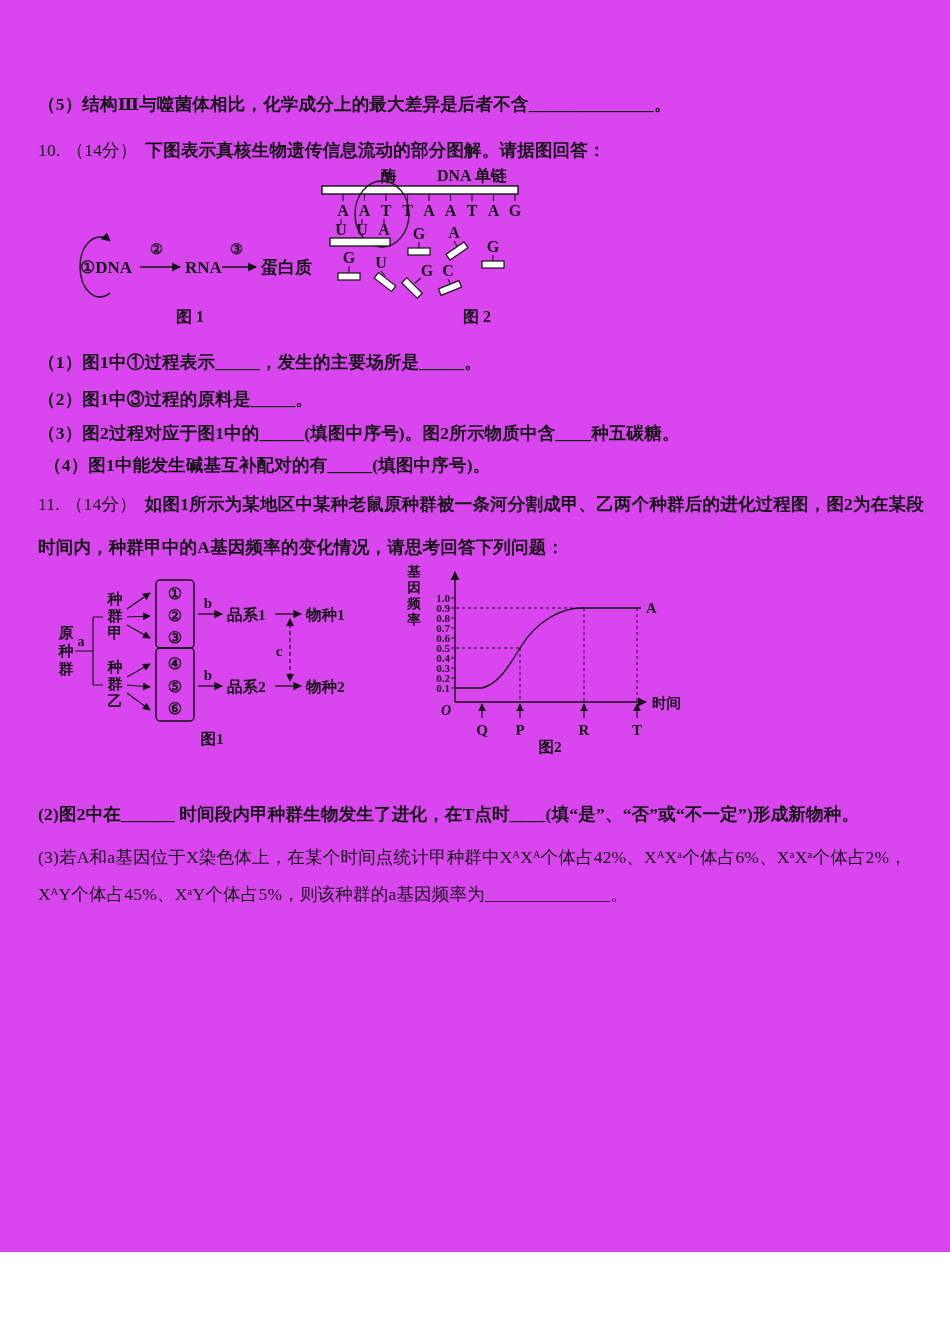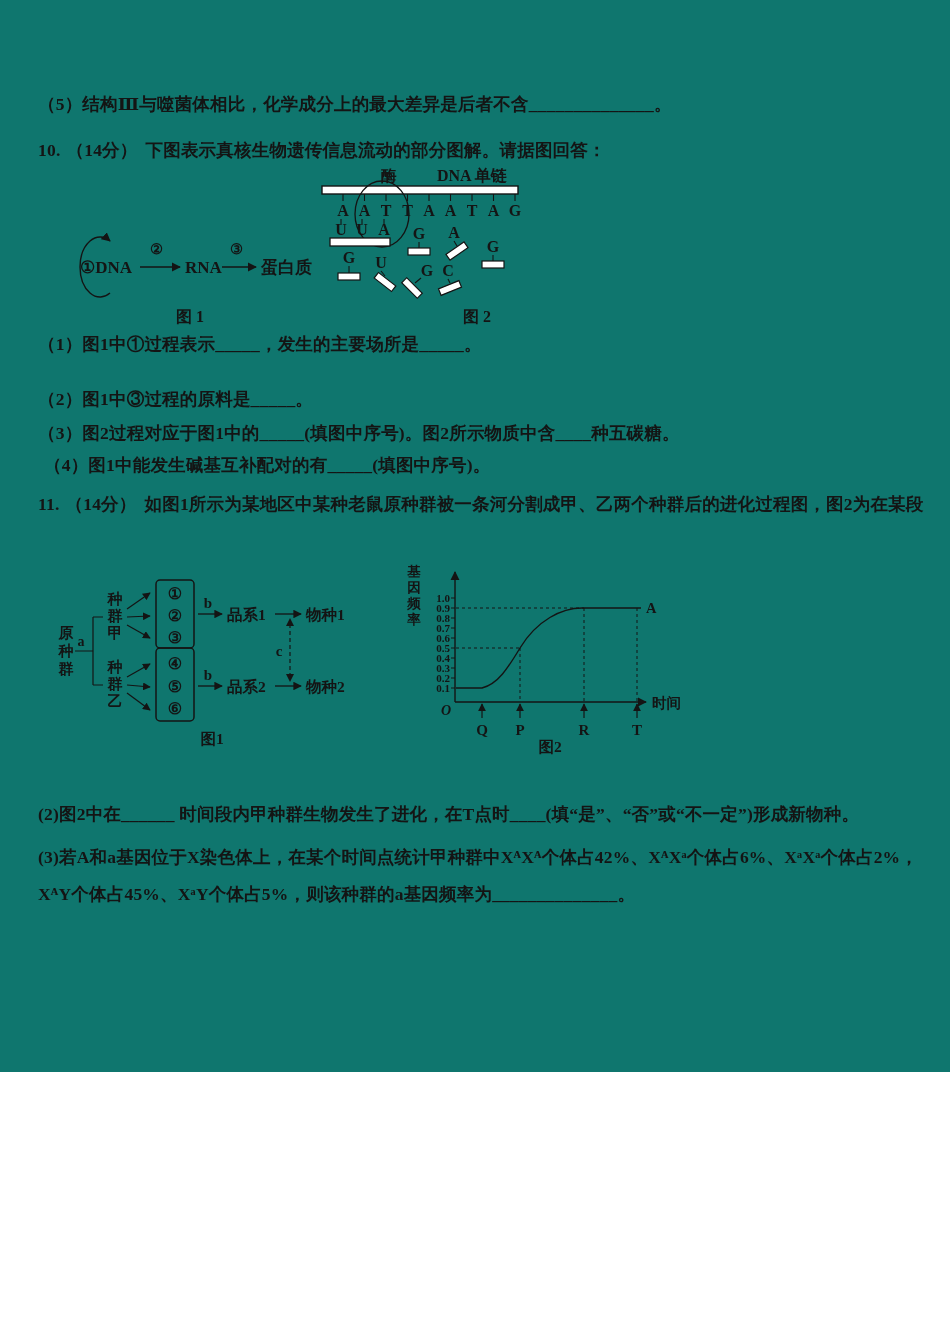--- a/index.html
+++ b/index.html
@@ -1,22 +1,22 @@
 <!DOCTYPE html>
 <html><head>
 <meta charset="utf-8">
 <style>
   * { margin:0; padding:0; box-sizing:border-box; }
   html,body { background:#fff; }
   body { width:950px; height:1344px; font-family:"Liberation Serif","DejaVu Serif",serif; color:#141414; }
-  .page { position:relative; width:950px; height:1072px; background:#0f766e; overflow:hidden; }
+  .page { position:relative; width:950px; height:1252px; background:#d946ef; overflow:hidden; }
   .line { position:absolute; font-size:17.5px; font-weight:bold; white-space:nowrap; letter-spacing:0.2px; }
-  .wrap { position:absolute; font-size:17.5px; font-weight:bold; white-space:normal; letter-spacing:0.2px; }
-  .qnum { font-weight:bold; margin-right:6px; }
-  .qscore { font-weight:bold; margin-right:8px; }
+  .wrap { position:absolute; font-size:17.5px; font-weight:normal; white-space:normal; letter-spacing:0.2px; }
+  .qnum { font-weight:normal; margin-right:6px; }
+  .qscore { font-weight:normal; margin-right:8px; }
   .fig { position:absolute; }
   .fig text { font-family:"Liberation Serif","DejaVu Serif",serif; font-weight:bold; fill:#141414; }
   .fig .stroke { stroke:#141414; fill:none; }
   .fig .fillbar { fill:#ffffff; stroke:#141414; }
   .it { font-style:italic; }
 </style>
 </head>
 <body>
 
 <div class="page">
@@ -109,28 +109,29 @@
       <line x1="421" y1="278" x2="415" y2="283" class="stroke" stroke-width="1.1"></line>
       <rect x="401" y="284.5" width="22" height="7" class="fillbar" stroke-width="1.2" transform="rotate(45 412 288)"></rect>
 
       <text x="448" y="276" font-size="16" text-anchor="middle">C</text>
       <line x1="448" y1="279" x2="450" y2="283" class="stroke" stroke-width="1.1"></line>
       <rect x="439" y="284.5" width="22" height="7" class="fillbar" stroke-width="1.2" transform="rotate(-22 450 288)"></rect>
     </g>
     <text x="477" y="322" font-size="16" text-anchor="middle">图 2</text>
   </svg>
 
-  <div class="line" style="left:38px;top:332px">（1）图1中①过程表示_____，发生的主要场所是_____。</div>
+  <div class="line" style="left:38px;top:350px">（1）图1中①过程表示_____，发生的主要场所是_____。</div>
   <div class="line" style="left:38px;top:387px">（2）图1中③过程的原料是_____。</div>
   <div class="line" style="left:38px;top:421px">（3）图2过程对应于图1中的_____(填图中序号)。图2所示物质中含____种五碳糖。</div>
   <div class="line" style="left:44px;top:453px">（4）图1中能发生碱基互补配对的有_____(填图中序号)。</div>
 
   <div class="line" style="left:38px;top:492px">
     <span class="qnum">11.</span><span class="qscore">（14分）</span><span>如图1所示为某地区中某种老鼠原种群被一条河分割成甲、乙两个种群后的进化过程图，图2为在某段</span>
   </div>
+  <div class="line" style="left:38px;top:535px">时间内，种群甲中的A基因频率的变化情况，请思考回答下列问题：</div>
 
   <svg class="fig" style="left:40px;top:565px" width="350" height="190" viewBox="40 565 350 190">
     <defs>
       <marker id="arrB" viewBox="0 0 10 10" refX="9" refY="5" markerWidth="6.5" markerHeight="6.5" orient="auto-start-reverse">
         <path d="M0,0 L10,5 L0,10 z" fill="#141414"></path>
       </marker>
     </defs>
     <g font-size="15" text-anchor="middle">
       <text x="66" y="638">原</text>
       <text x="66" y="656">种</text>

